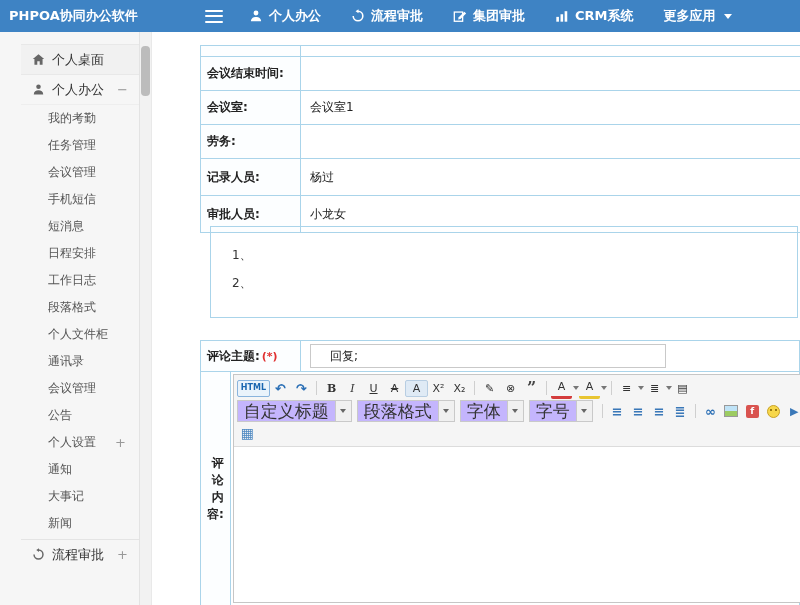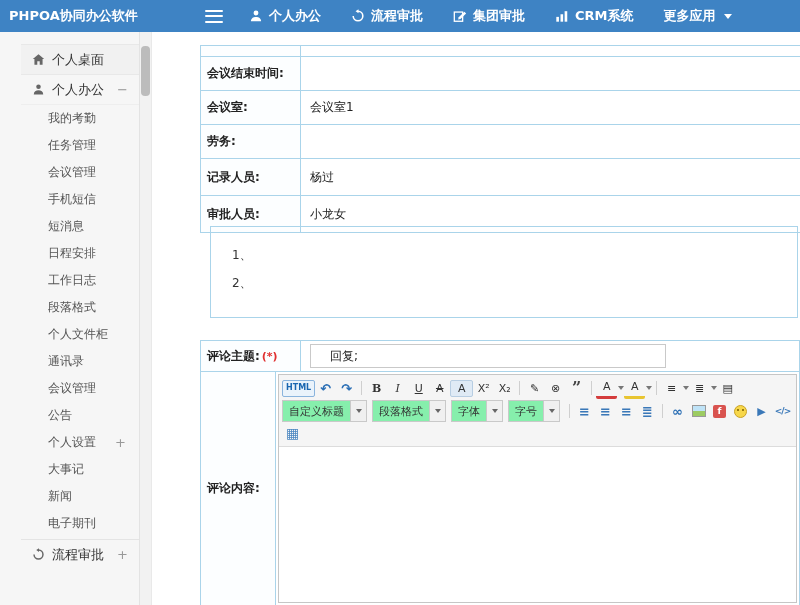--- a/index.html
+++ b/index.html
@@ -81,22 +81,22 @@
   .tbtn.i{font-style:italic;font-family:"DejaVu Serif","Liberation Serif",serif;}
   .tbtn.u{text-decoration:underline;}
   .tbtn.strike{text-decoration:line-through;}
   .tbtn.abg{background:#dfeaf5;border:1px solid #b7cde2;height:15px;}
   .tbtn.quote{font-family:"DejaVu Serif","Liberation Serif",serif;font-weight:bold;font-size:16px;color:#444;}
   .colorbar-red{border-bottom:3px solid #d43c3c;}
   .colorbar-yellow{border-bottom:3px solid #e8c531;}
   .sep{width:1px;height:14px;background:#cfcfcf;margin:0 4px;flex:0 0 1px;}
   .mini-caret{width:0;height:0;border-left:3px solid transparent;border-right:3px solid transparent;
               border-top:4px solid #777;margin-left:1px;cursor:pointer;}
-  .edrop{display:inline-flex;align-items:center;height:20px;border:1px solid #c9c9c9;background:#86efac;
-         font-size:11px;color:#333;margin-right:5px;cursor:pointer;}
+  .edrop{display:inline-flex;align-items:center;height:20px;border:1px solid #c9c9c9;background:#c4b5fd;
+         font-size:17px;color:#333;margin-right:5px;cursor:pointer;}
   .edrop .dtxt{padding:0 6px;white-space:nowrap;}
   .edrop .darrow{width:15px;align-self:stretch;border-left:1px solid #c9c9c9;background:#f0f0f0;
                  display:flex;align-items:center;justify-content:center;}
   .edrop .darrow b{width:0;height:0;border-left:3px solid transparent;border-right:3px solid transparent;
                    border-top:4px solid #666;}
   .alignic{color:#3a78b8;font-size:13px;font-weight:bold;}
   .img-ic{width:14px;height:12px;border:1px solid #999;box-sizing:border-box;
           background:linear-gradient(180deg,#bfe3f7 55%,#9ccb62 55%);}
   .flash-ic{width:13px;height:13px;border-radius:2px;background:#d9534f;color:#fff;
             display:flex;align-items:center;justify-content:center;font-size:9px;font-weight:bold;}
@@ -220,27 +220,27 @@
         <span>会议管理</span>
       </div>
     <div class="side-item">
         <span>公告</span>
       </div>
     <div class="side-item">
       <span>个人设置</span>
       <span class="toggle">+</span>
     </div>
     <div class="side-item">
+        <span>通知</span>
+      </div>
+    <div class="side-item">
         <span>大事记</span>
       </div>
     <div class="side-item">
         <span>新闻</span>
-      </div>
-    <div class="side-item">
-        <span>电子期刊</span>
       </div>
 
     <div class="side-bottom">
       <span class="sicon">
         <svg viewBox="0 0 16 16">
             <path d="M8 2.5a5.5 5.5 0 1 1-5.5 5.5" fill="none" stroke="#666" stroke-width="1.8"></path>
             <path d="M8.6 0.2v4.6L5.2 2.5z" fill="#666"></path>
           </svg>
       </span>
       <span>流程审批</span>

